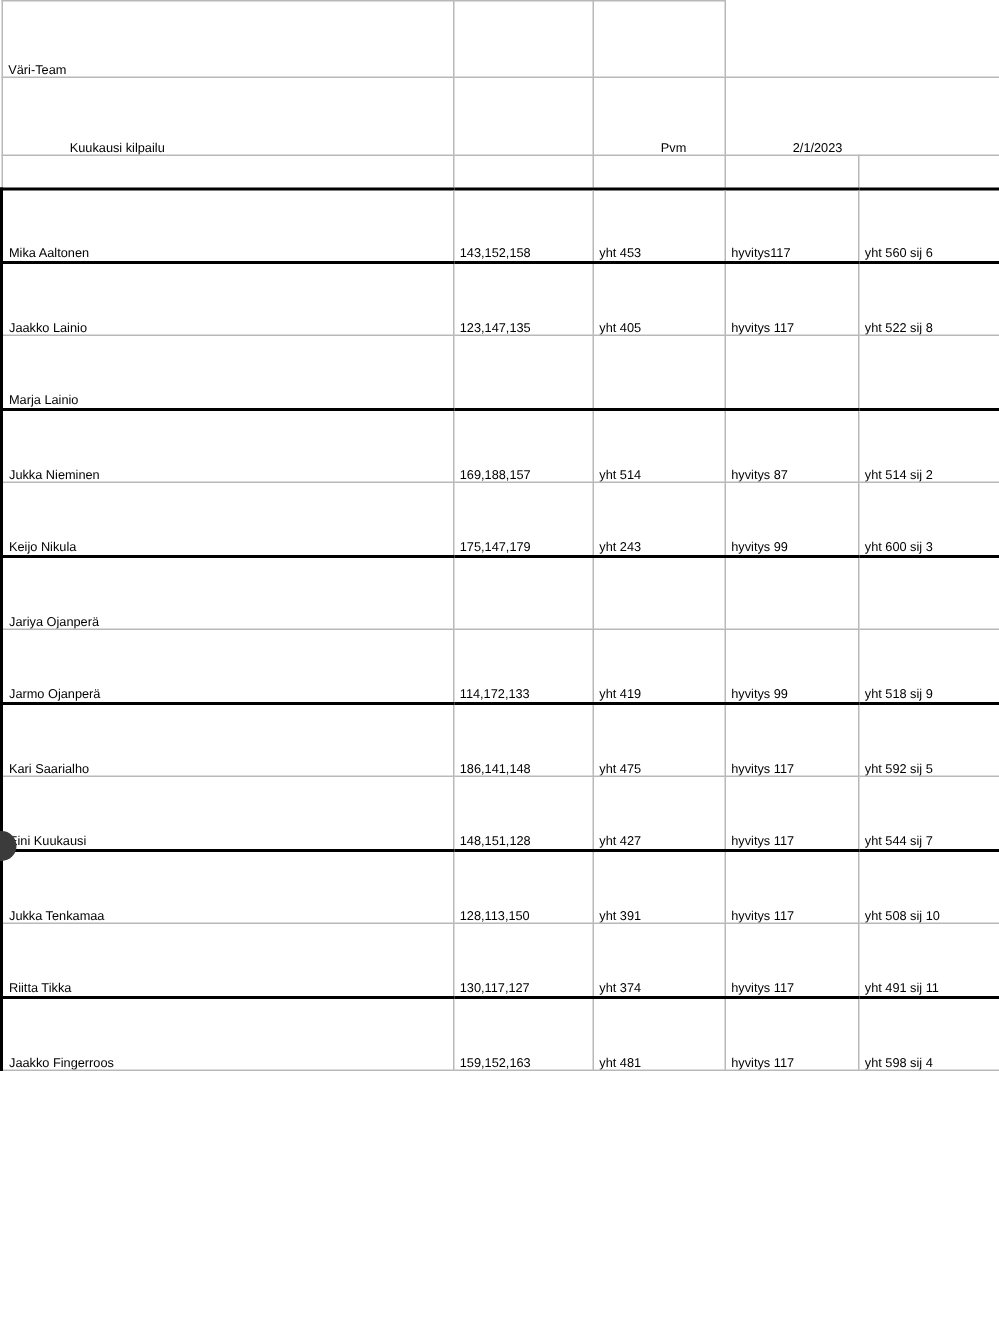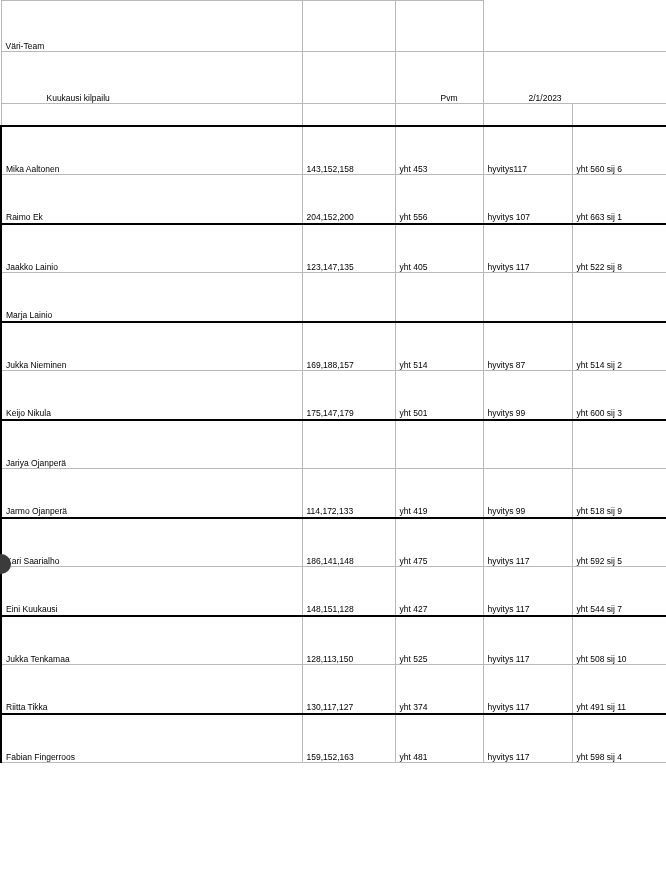--- a/index.html
+++ b/index.html
@@ -133,27 +133,20 @@
         <td></td>
       </tr>
 
       <tr class="data-row">
         <td class="name-cell tb-top tb-left">Mika Aaltonen</td>
         <td class="tb-top">143,152,158</td>
         <td class="tb-top">yht 453</td>
         <td class="tb-top">hyvitys117</td>
         <td class="tb-top tb-right">yht 560 sij 6</td>
       </tr>
-      <tr class="data-row">
-        <td class="name-cell tb-bottom tb-left">Raimo Ek</td>
-        <td class="tb-bottom">204,152,200</td>
-        <td class="tb-bottom">yht 556</td>
-        <td class="tb-bottom">hyvitys 107</td>
-        <td class="tb-bottom tb-right">yht 663 sij 1</td>
-      </tr>
 
       <tr class="data-row">
         <td class="name-cell tb-top tb-left">Jaakko Lainio</td>
         <td class="tb-top">123,147,135</td>
         <td class="tb-top">yht 405</td>
         <td class="tb-top">hyvitys 117</td>
         <td class="tb-top tb-right">yht 522 sij 8</td>
       </tr>
       <tr class="data-row">
         <td class="name-cell tb-bottom tb-left">Marja Lainio</td>
@@ -166,21 +159,21 @@
       <tr class="data-row">
         <td class="name-cell tb-top tb-left">Jukka Nieminen</td>
         <td class="tb-top">169,188,157</td>
         <td class="tb-top">yht 514</td>
         <td class="tb-top">hyvitys 87</td>
         <td class="tb-top tb-right">yht 514 sij 2</td>
       </tr>
       <tr class="data-row">
         <td class="name-cell tb-bottom tb-left">Keijo Nikula</td>
         <td class="tb-bottom">175,147,179</td>
-        <td class="tb-bottom">yht 501</td>
+        <td class="tb-bottom">yht 243</td>
         <td class="tb-bottom">hyvitys 99</td>
         <td class="tb-bottom tb-right">yht 600 sij 3</td>
       </tr>
 
       <tr class="data-row">
         <td class="name-cell tb-top tb-left">Jariya Ojanperä</td>
         <td class="tb-top"></td>
         <td class="tb-top"></td>
         <td class="tb-top"></td>
         <td class="tb-top tb-right"></td>
@@ -204,34 +197,34 @@
         <td class="name-cell tb-bottom tb-left">Eini Kuukausi</td>
         <td class="tb-bottom">148,151,128</td>
         <td class="tb-bottom">yht 427</td>
         <td class="tb-bottom">hyvitys 117</td>
         <td class="tb-bottom tb-right">yht 544 sij 7</td>
       </tr>
 
       <tr class="data-row">
         <td class="name-cell tb-top tb-left">Jukka Tenkamaa</td>
         <td class="tb-top">128,113,150</td>
-        <td class="tb-top">yht 525</td>
+        <td class="tb-top">yht 391</td>
         <td class="tb-top">hyvitys 117</td>
         <td class="tb-top tb-right">yht 508 sij 10</td>
       </tr>
       <tr class="data-row">
         <td class="name-cell tb-bottom tb-left">Riitta Tikka</td>
         <td class="tb-bottom">130,117,127</td>
         <td class="tb-bottom">yht 374</td>
         <td class="tb-bottom">hyvitys 117</td>
         <td class="tb-bottom tb-right">yht 491 sij 11</td>
       </tr>
 
       <tr class="data-row">
-        <td class="name-cell tb-top tb-left">Fabian Fingerroos</td>
+        <td class="name-cell tb-top tb-left">Jaakko Fingerroos</td>
         <td class="tb-top">159,152,163</td>
         <td class="tb-top">yht 481</td>
         <td class="tb-top">hyvitys 117</td>
         <td class="tb-top tb-right">yht 598 sij 4</td>
       </tr>
     </tbody>
   </table>
 </div>
 
 </body></html>

